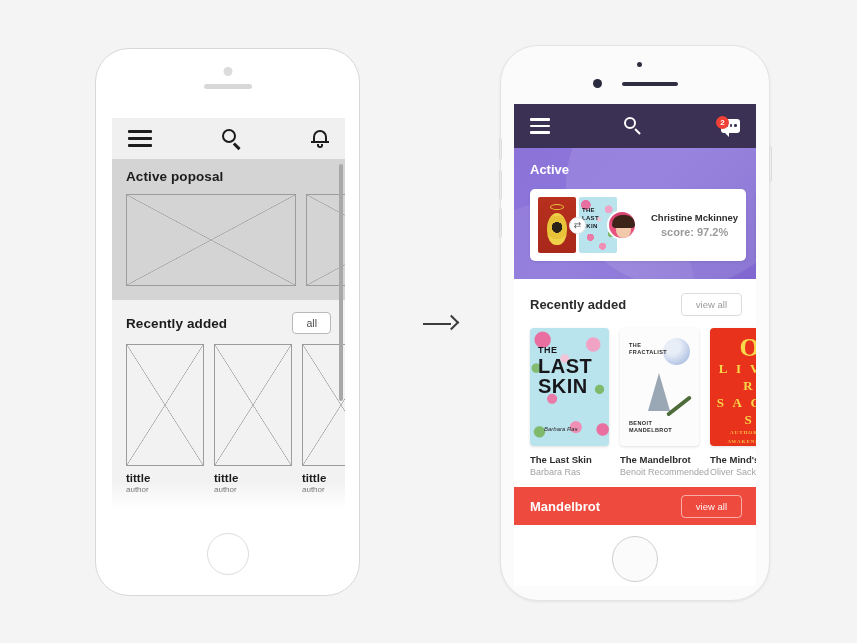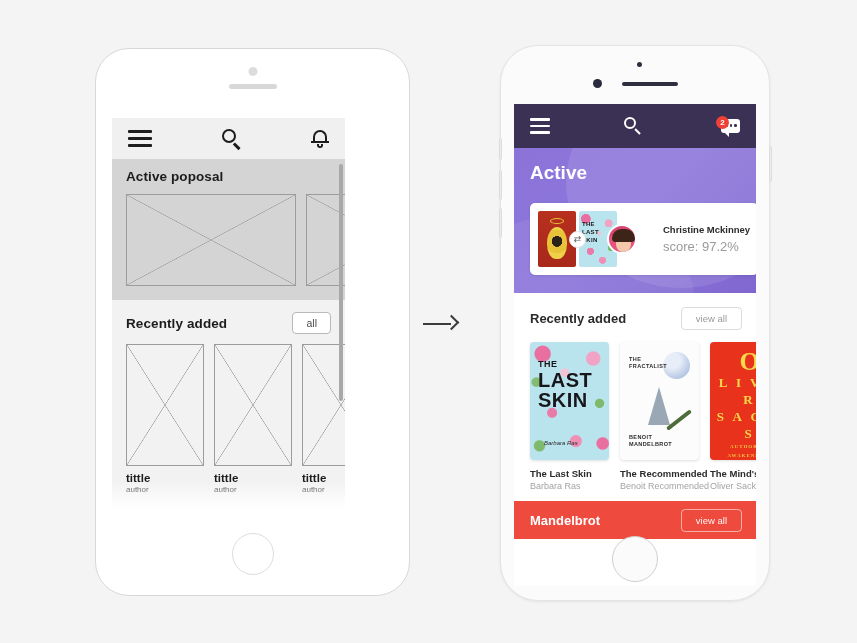--- a/index.html
+++ b/index.html
@@ -9,21 +9,21 @@
     font-family: "Liberation Sans", sans-serif;
     overflow: hidden;
   }
   .canvas { position: relative; width: 857px; height: 643px; }
 
   
   .phone { position: absolute; }
 
   
   .phone-wire {
-    left: 95px; top: 48px; width: 315px; height: 548px;
+    left: 95px; top: 48px; width: 265px; height: 548px;
     background: #ffffff;
     border: 1.4px solid #d8d8d8;
     border-radius: 34px;
   }
   .wire-cam {
     position: absolute; left: 50%; top: 18px; transform: translateX(-50%);
     width: 9px; height: 9px; border-radius: 50%; background: #dcdcdc;
   }
   .wire-speaker {
     position: absolute; left: 50%; top: 35px; transform: translateX(-50%);
@@ -179,21 +179,21 @@
     overflow: hidden;
   }
   .sec-active .swoosh {
     position: absolute; right: -40px; top: -70px; width: 230px; height: 210px;
     border-radius: 50%; background: rgba(255,255,255,.10);
   }
   .sec-active .swoosh2 {
     position: absolute; left: -60px; bottom: -90px; width: 240px; height: 170px;
     border-radius: 50%; background: rgba(255,255,255,.07);
   }
-  .active-h { position: relative; font-size: 19px; font-weight: bold; color: #fff; margin-bottom: 19px; }
+  .active-h { position: relative; font-size: 13px; font-weight: bold; color: #fff; margin-bottom: 12px; }
   .active-row { position: relative; display: flex; gap: 10px; }
   .active-card {
     background: #fff; border-radius: 5px; padding: 8px;
     display: flex; align-items: center; flex: none;
     box-shadow: 0 1px 3px rgba(0,0,0,.10);
   }
   .cover { width: 38px; height: 56px; border-radius: 2px; flex: none; position: relative; overflow: hidden; }
   .cover.papaya { background: linear-gradient(#b8301e, #a8281a); }
   .cover.papaya::after {
     content: ""; position: absolute; left: 9px; top: 16px; width: 20px; height: 32px;
@@ -230,23 +230,23 @@
     background: radial-gradient(circle at 50% 78%, #e8527f 0 60%, #d94572 61% 100%);
   }
   .avatar .face {
     position: absolute; left: 7px; top: 8px; width: 15px; height: 18px;
     background: #f2c9ab; border-radius: 50% 50% 45% 45%;
   }
   .avatar .hair {
     position: absolute; left: 3px; top: 3px; width: 23px; height: 13px;
     background: #3d2418; border-radius: 11px 11px 4px 4px;
   }
-  .active-meta { margin-left: 26px; }
+  .active-meta { margin-left: 14px; text-align: center; }
   .meta-name { font-size: 9.5px; font-weight: bold; color: #2b2b2b; line-height: 11.5px; }
-  .meta-score { font-size: 13px; color: #9a9a9a; margin-top: 3px; }
+  .meta-score { font-size: 11px; color: #9a9a9a; margin-top: 3px; font-weight: bold; }
 
   .sec-recent { padding: 14px 0 10px 16px; background: #fff; }
   .rec-head { display: flex; align-items: center; justify-content: space-between; padding-right: 14px; margin-bottom: 12px; }
   .rec-h { font-size: 13px; font-weight: bold; color: #2b2b2b; }
   .viewall-light {
     border: 1px solid #dcdcdc; background: #fff; border-radius: 4px;
     font-size: 9.5px; color: #9a9a9a; padding: 5px 14px;
   }
   .books { display: flex; gap: 11px; }
   .book { flex: none; width: 79px; }
@@ -484,21 +484,21 @@
           </div>
 
           <div class="book">
             <div class="bcover fractalist">
               <div class="orb"></div>
               <div class="ft">THE<br>FRACTALIST</div>
               <div class="cone"></div>
               <div class="stick"></div>
               <div class="fa">BENOIT<br>MANDELBROT</div>
             </div>
-            <div class="bt">The Recommended</div>
+            <div class="bt">The Mandelbrot</div>
             <div class="ba">Benoit Recommended</div>
           </div>
 
           <div class="book">
             <div class="bcover mindseye">
               <div class="eyechart">
                 <div class="e0">O</div>
                 <div class="e1">L I V E R</div>
                 <div class="e2">S A C K S</div>
                 <div class="e3">AUTHOR OF AWAKENINGS</div>

